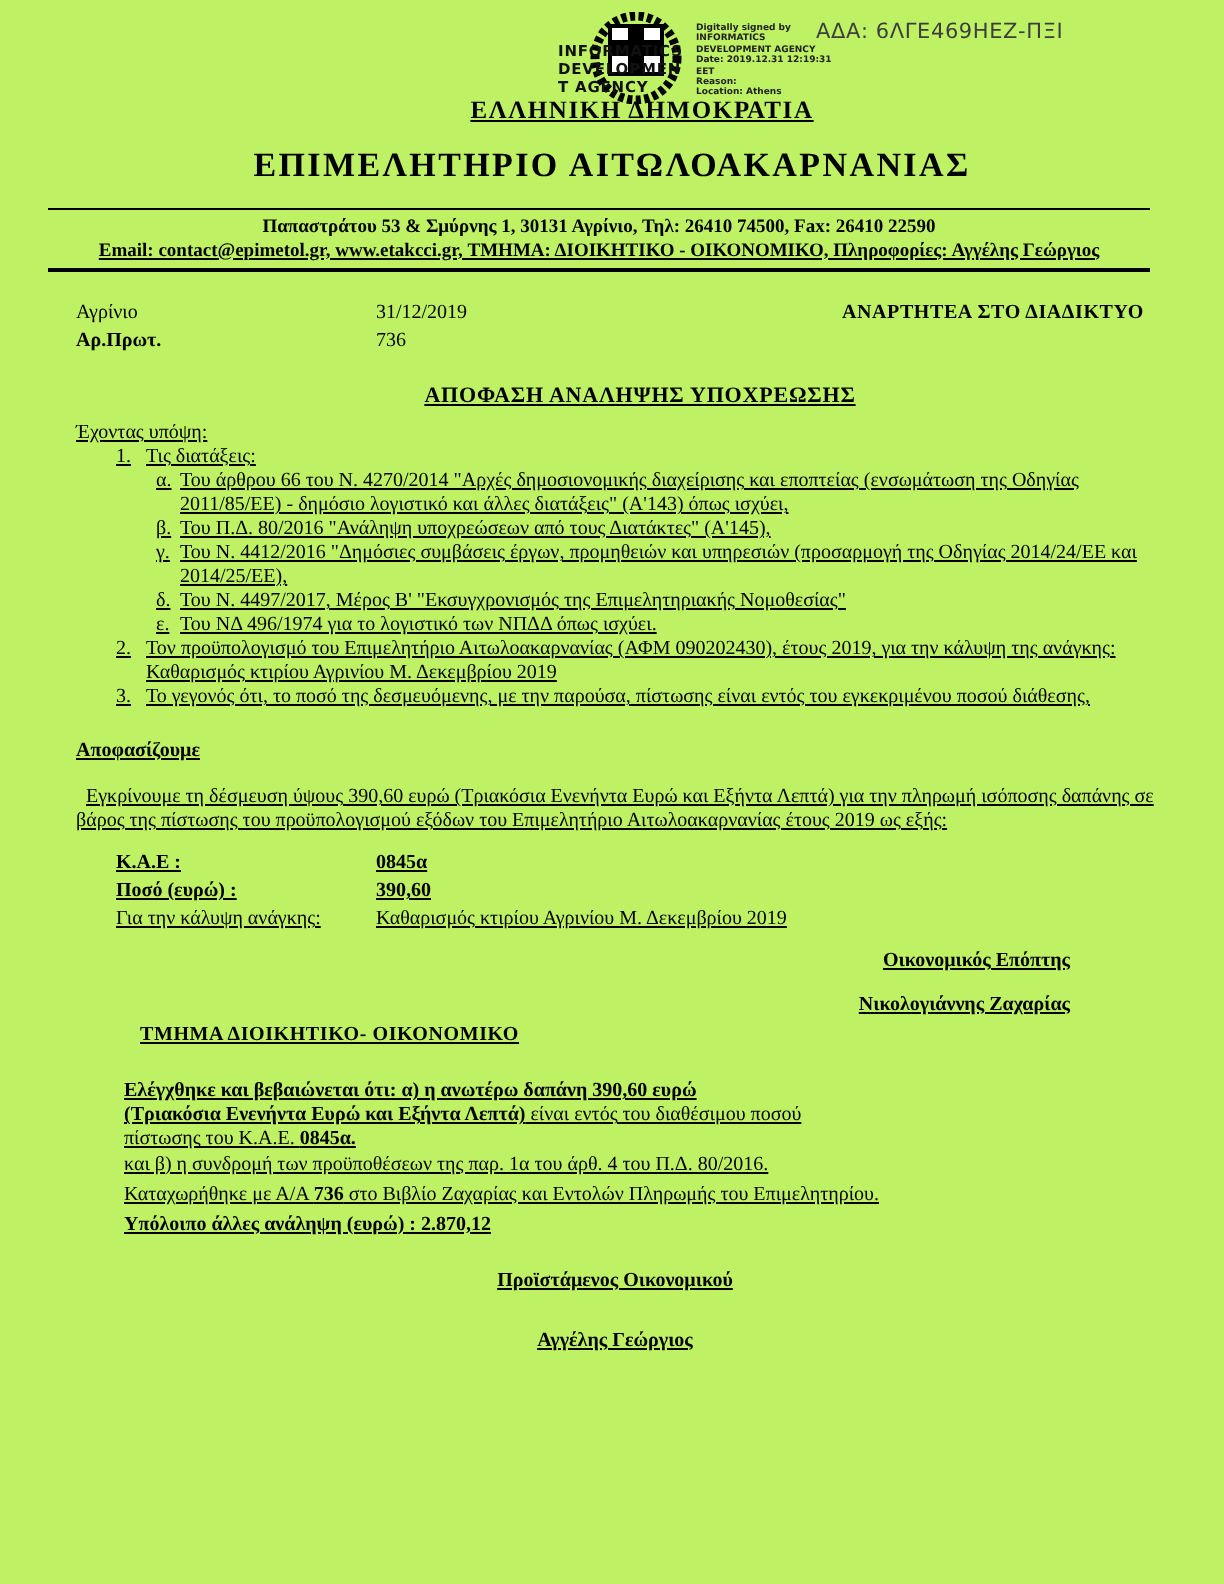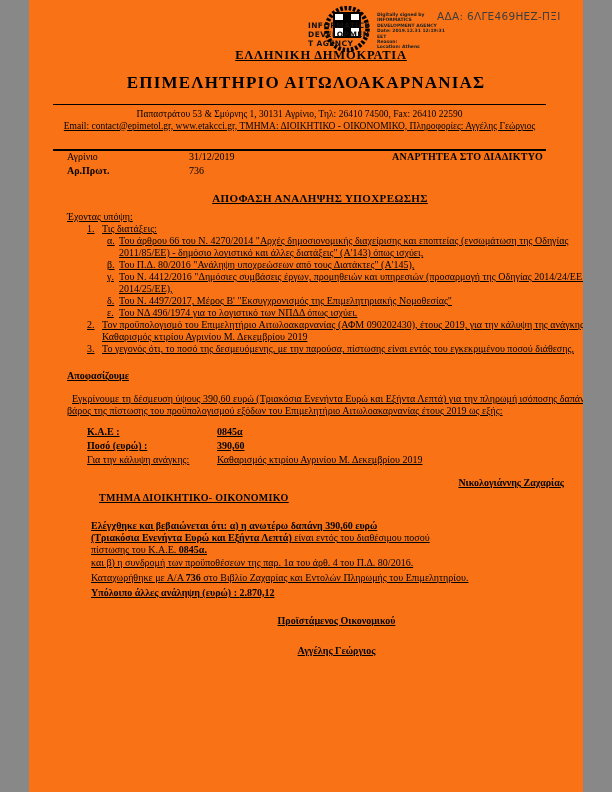--- a/index.html
+++ b/index.html
@@ -1,19 +1,19 @@
 <!DOCTYPE html>
 <html><head>
 <meta charset="utf-8">
 <style>
   * { margin:0; padding:0; box-sizing:border-box; }
   html,body { background:#888; }
   .page {
-    position:relative; width:554px; height:792px; margin:0 auto;
-    background:#f97316; color:#000;
+    position:relative; width:612px; height:792px; margin:0 auto;
+    background:#bef264; color:#000;
     font-family:"Liberation Serif", serif; font-size:10px; line-height:12px;
     overflow:hidden;
   }
   
   .ada {
     position:absolute; top:10px; left:408px;
     font-family:"DejaVu Sans", sans-serif; font-size:10.5px; color:#3d3d3d;
     letter-spacing:0.3px; white-space:nowrap;
   }
   .stamp { position:absolute; top:6px; left:279px; width:135px; height:48px; }
@@ -36,26 +36,27 @@
     text-decoration:underline;
   }
   .chamber {
     position:absolute; top:77px; left:0; right:0; text-align:center;
     font-weight:bold; font-size:17px; letter-spacing:1.2px;
   }
   .addr-block {
     position:absolute; top:104px; left:24px; right:37px;
     border-top:1.5px solid #000; border-bottom:2.5px solid #000;
     text-align:center; font-size:9.5px; line-height:11.5px;
-    padding:4px 0 17px 0;
+    padding:4px 0 2px 0;
+    font-weight:bold;
   }
   .contact-line { text-decoration:underline; }
   
   .meta { position:absolute; top:150px; left:38px; right:40px; font-size:10px; }
-  .meta-row { display:flex; line-height:14px; }
+  .meta-row { display:flex; line-height:14px;gap:28px; }
   .meta-c1 { width:122px; }
   .meta-c2 { flex:1; }
   .meta-right { font-weight:bold; letter-spacing:0.3px; }
   .bold { font-weight:bold; }
   
   .doc-title {
     position:absolute; top:192px; left:0; right:0; text-align:center;
     font-weight:bold; font-size:11px; letter-spacing:0.4px;
     text-decoration:underline;
     padding-left:28px;
@@ -201,20 +202,21 @@
         <span class="kae-label">Ποσό (ευρώ) :</span>
         <span>390,60</span>
       </div>
       <div class="kae-row">
         <span class="kae-label">Για την κάλυψη ανάγκης:</span>
         <span>Καθαρισμός κτιρίου Αγρινίου Μ. Δεκεμβρίου 2019</span>
       </div>
     </div>
 
     <div class="sig-right">
+      <div class="title">Οικονομικός Επόπτης</div>
       <div class="name">Νικολογιάννης Ζαχαρίας</div>
     </div>
 
     <div class="dept-heading">ΤΜΗΜΑ ΔΙΟΙΚΗΤΙΚΟ- ΟΙΚΟΝΟΜΙΚΟ</div>
 
     <div class="check">
       <div class="bold">Ελέγχθηκε και βεβαιώνεται ότι: α) η ανωτέρω δαπάνη 390,60 ευρώ</div>
       <div><span class="bold">(Τριακόσια Ενενήντα Ευρώ και Εξήντα Λεπτά)</span><span> είναι εντός του διαθέσιμου ποσού</span></div>
       <div><span>πίστωσης του Κ.Α.Ε. </span><span class="bold">0845α.</span></div>
       <div>και β) η συνδρομή των προϋποθέσεων της παρ. 1α του άρθ. 4 του Π.Δ. 80/2016.</div>

